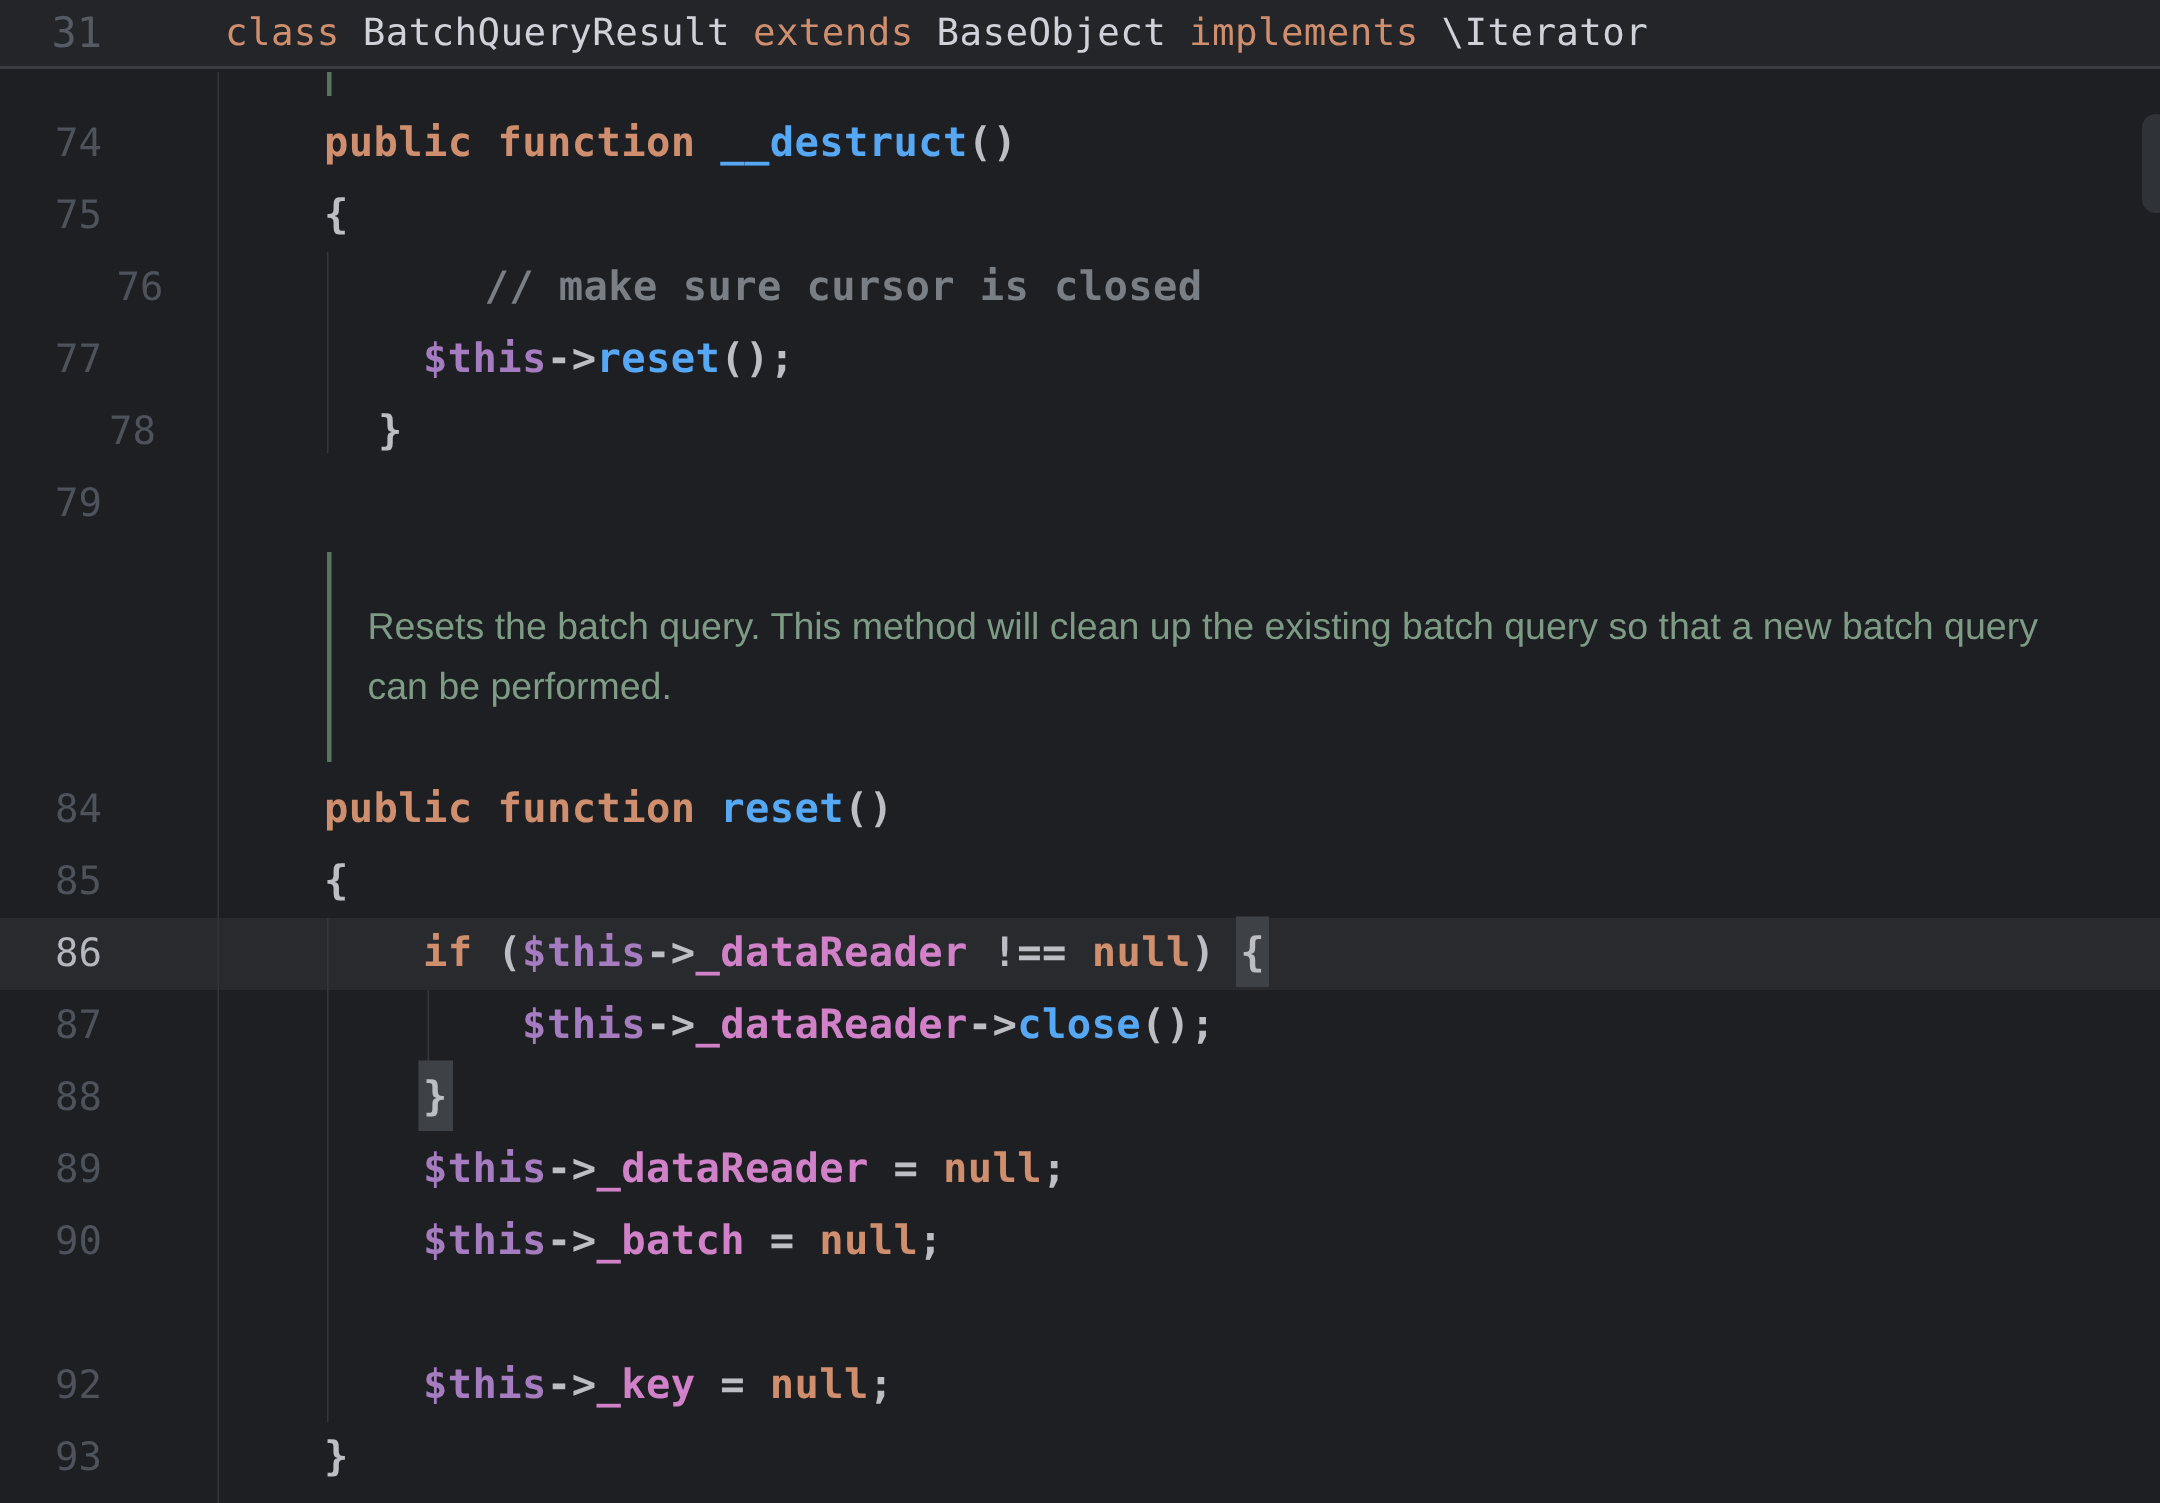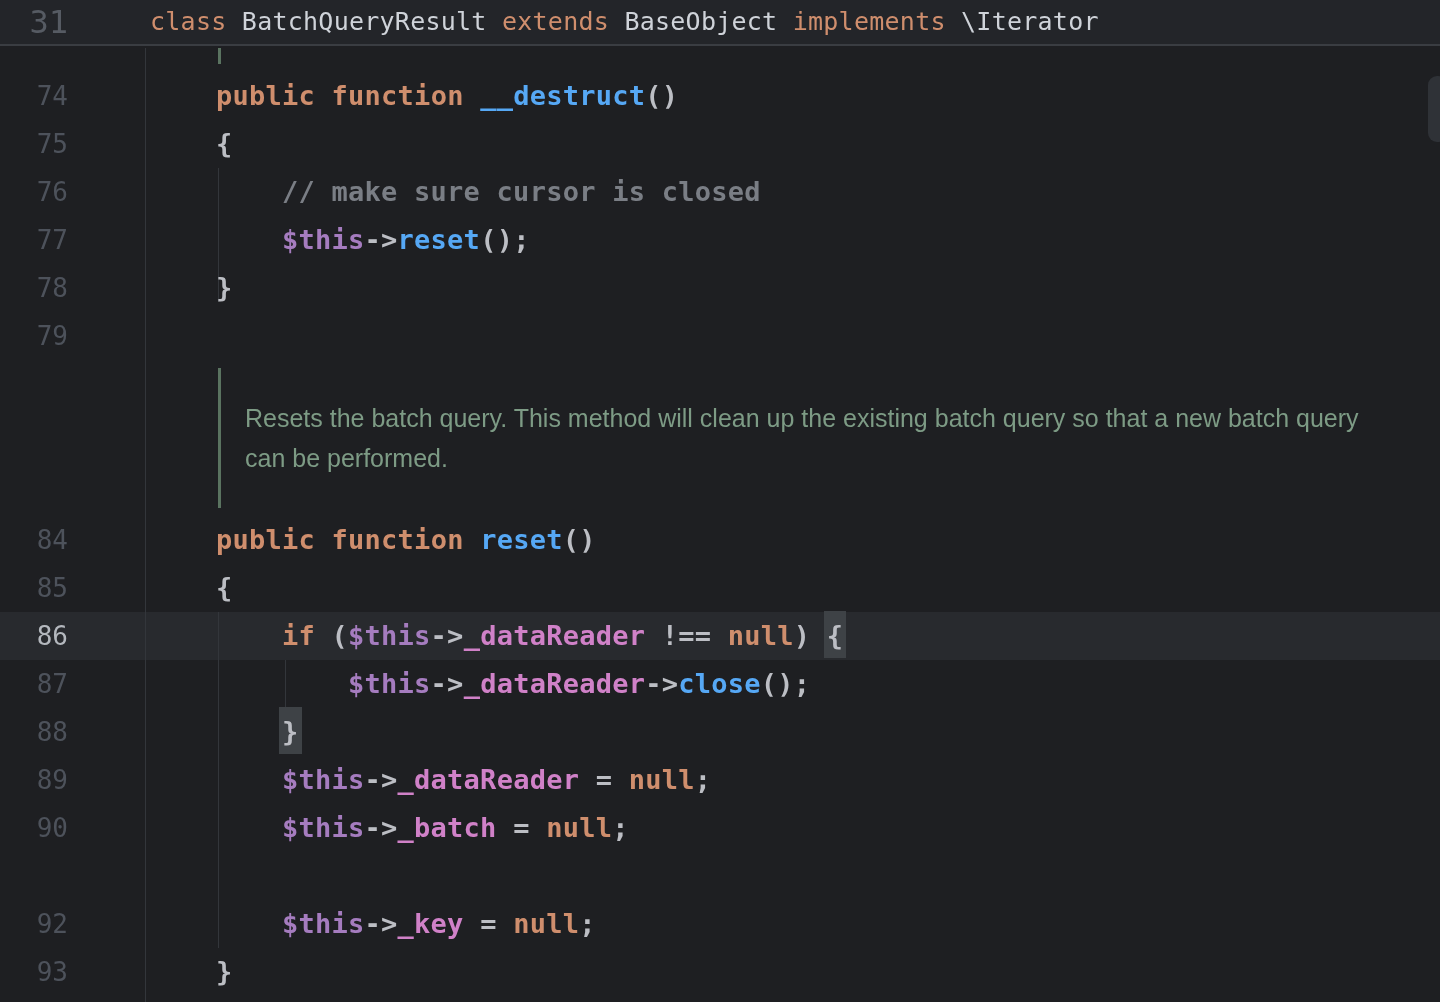--- a/index.html
+++ b/index.html
@@ -39,21 +39,21 @@
   .t-pln{color:var(--pln);}
   .t-brc{color:var(--pln);background:var(--brace-box);padding:9px 3px 7px;margin:0 -3px;}
   
   .sticky{
     position:absolute;top:0;left:0;width:1440px;height:46px;
     background:var(--header-bg);border-bottom:2px solid var(--header-border);
     z-index:6;cursor:pointer;
   }
   .sticky .num{
     position:absolute;left:0;top:0;width:68px;height:44px;line-height:44px;
-    text-align:right;font-size:32px;color:#565B63;
+    text-align:right;font-size:28px;color:#565B63;
   }
   .sticky .code{
     position:absolute;left:150px;top:0;height:28px;line-height:44px;
     font-size:25px;letter-spacing:0.25px;white-space:pre;color:var(--pln);
   }
   
   .doc-line{
     position:absolute;left:245px;height:34px;line-height:34px;white-space:nowrap;
     font-family:"Liberation Sans",sans-serif;font-size:25px;color:var(--doc-text);
   }
@@ -78,29 +78,29 @@
 
 <div class="layer" id="rows">
     <div class="row" style="top: 72px;">
       <div class="num">74</div>
       <div class="code"><span class="t-pln">    </span><span class="t-kw">public</span><span class="t-pln"> </span><span class="t-kw">function</span><span class="t-pln"> </span><span class="t-fn">__destruct</span><span class="t-pln">()</span></div>
     </div>
     <div class="row" style="top: 120px;">
       <div class="num">75</div>
       <div class="code"><span class="t-pln">    </span><span class="t-pln">{</span></div>
     </div>
-    <div class="row" style="top: 168px;">
+    <div class="row" style="top: 168px; margin-left: 41px;">
       <div class="num">76</div>
       <div class="code"><span class="t-pln">        </span><span class="t-cmt">// make sure cursor is closed</span></div>
     </div>
     <div class="row" style="top: 216px;">
       <div class="num">77</div>
       <div class="code"><span class="t-pln">        </span><span class="t-this">$this</span><span class="t-pln">-&gt;</span><span class="t-fn">reset</span><span class="t-pln">();</span></div>
     </div>
-    <div class="row" style="top: 264px;">
+    <div class="row" style="top: 264px; margin-left: 36px;">
       <div class="num">78</div>
       <div class="code"><span class="t-pln">    </span><span class="t-pln">}</span></div>
     </div>
     <div class="row" style="top: 312px;">
       <div class="num">79</div>
       <div class="code"></div>
     </div>
     <div class="row" style="top: 516px;">
       <div class="num">84</div>
       <div class="code"><span class="t-pln">    </span><span class="t-kw">public</span><span class="t-pln"> </span><span class="t-kw">function</span><span class="t-pln"> </span><span class="t-fn">reset</span><span class="t-pln">()</span></div>

